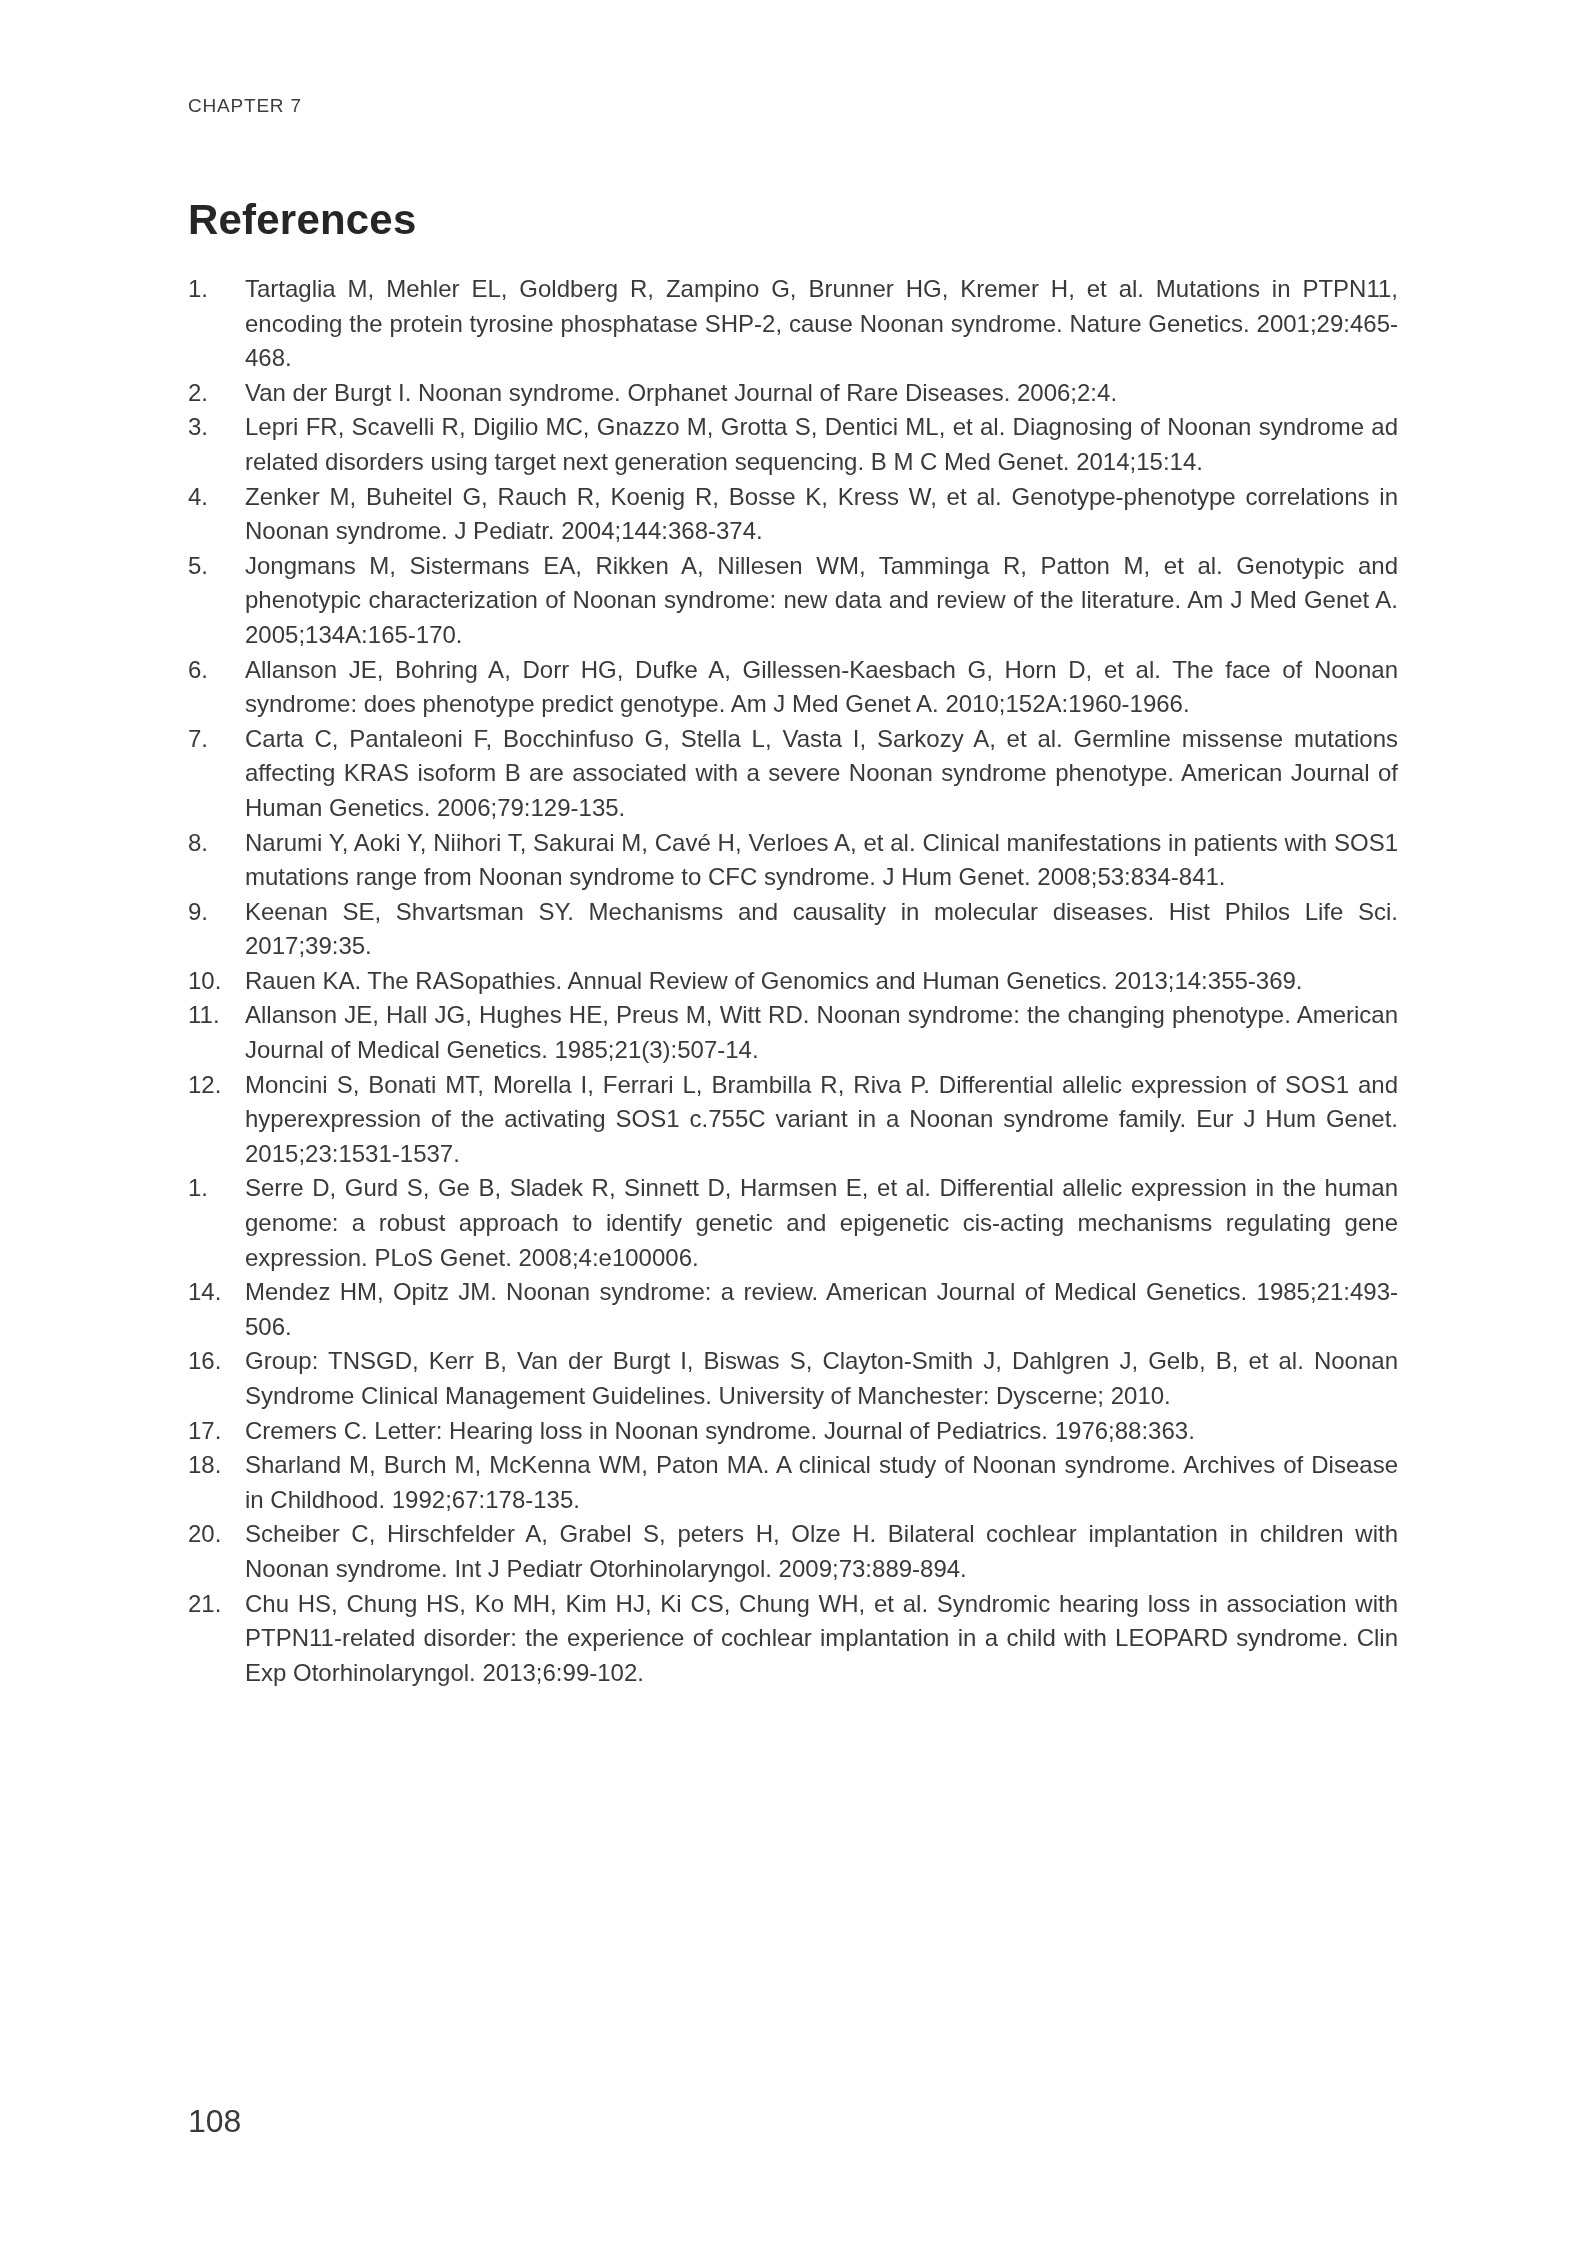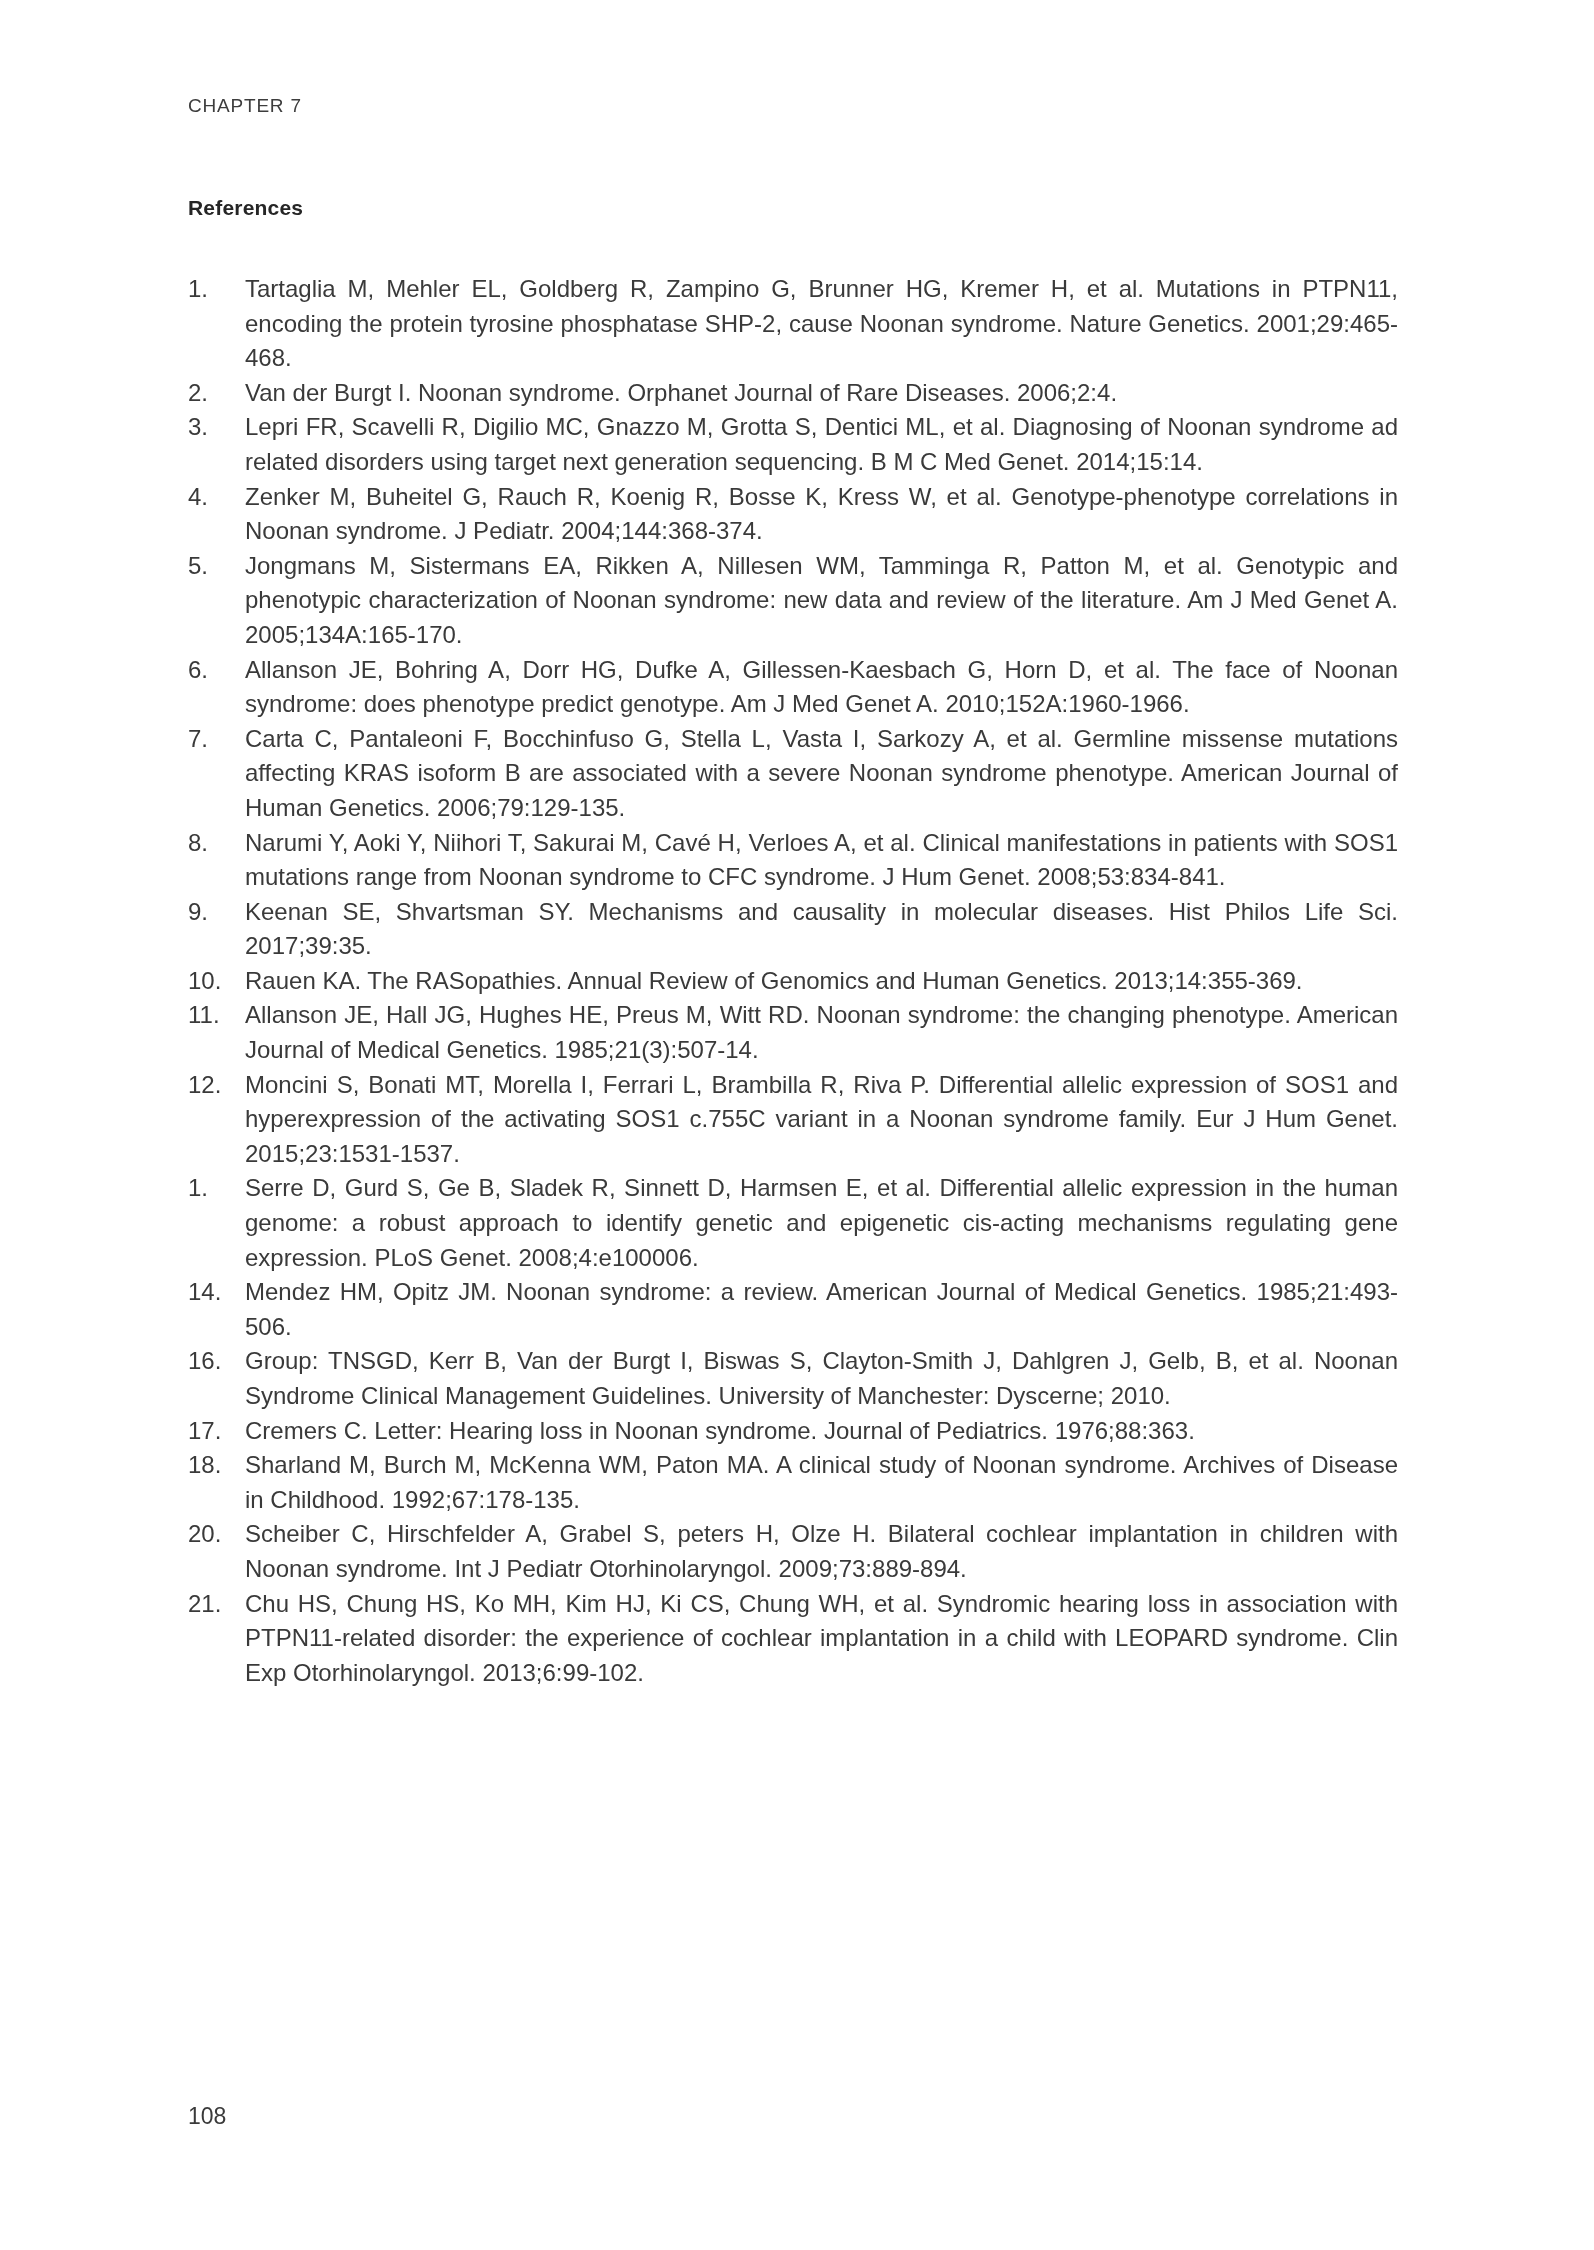--- a/index.html
+++ b/index.html
@@ -26,21 +26,21 @@
     top: 95px;
     left: 188px;
     font-size: 19px;
     letter-spacing: 0.8px;
     color: var(--header-color);
   }
   .doc-title {
     position: absolute;
     top: 196px;
     left: 188px;
-    font-size: 21px;
+    font-size: 42px;
     font-weight: bold;
     color: var(--title-color);
     letter-spacing: 0.2px;
   }
   .ref-list {
     position: absolute;
     top: 272px;
     left: 188px;
     width: 1210px;
     list-style: none;
@@ -59,21 +59,21 @@
     text-align: left;
   }
   .ref-text {
     text-align: justify;
     text-justify: inter-word;
   }
   .page-number {
     position: absolute;
     top: 2103px;
     left: 188px;
-    font-size: 23px;
+    font-size: 32px;
     color: var(--text-color);
   }
 </style>
 </head>
 <body>
 
 <div class="page">
 
   <div class="running-header">CHAPTER 7</div>
 

